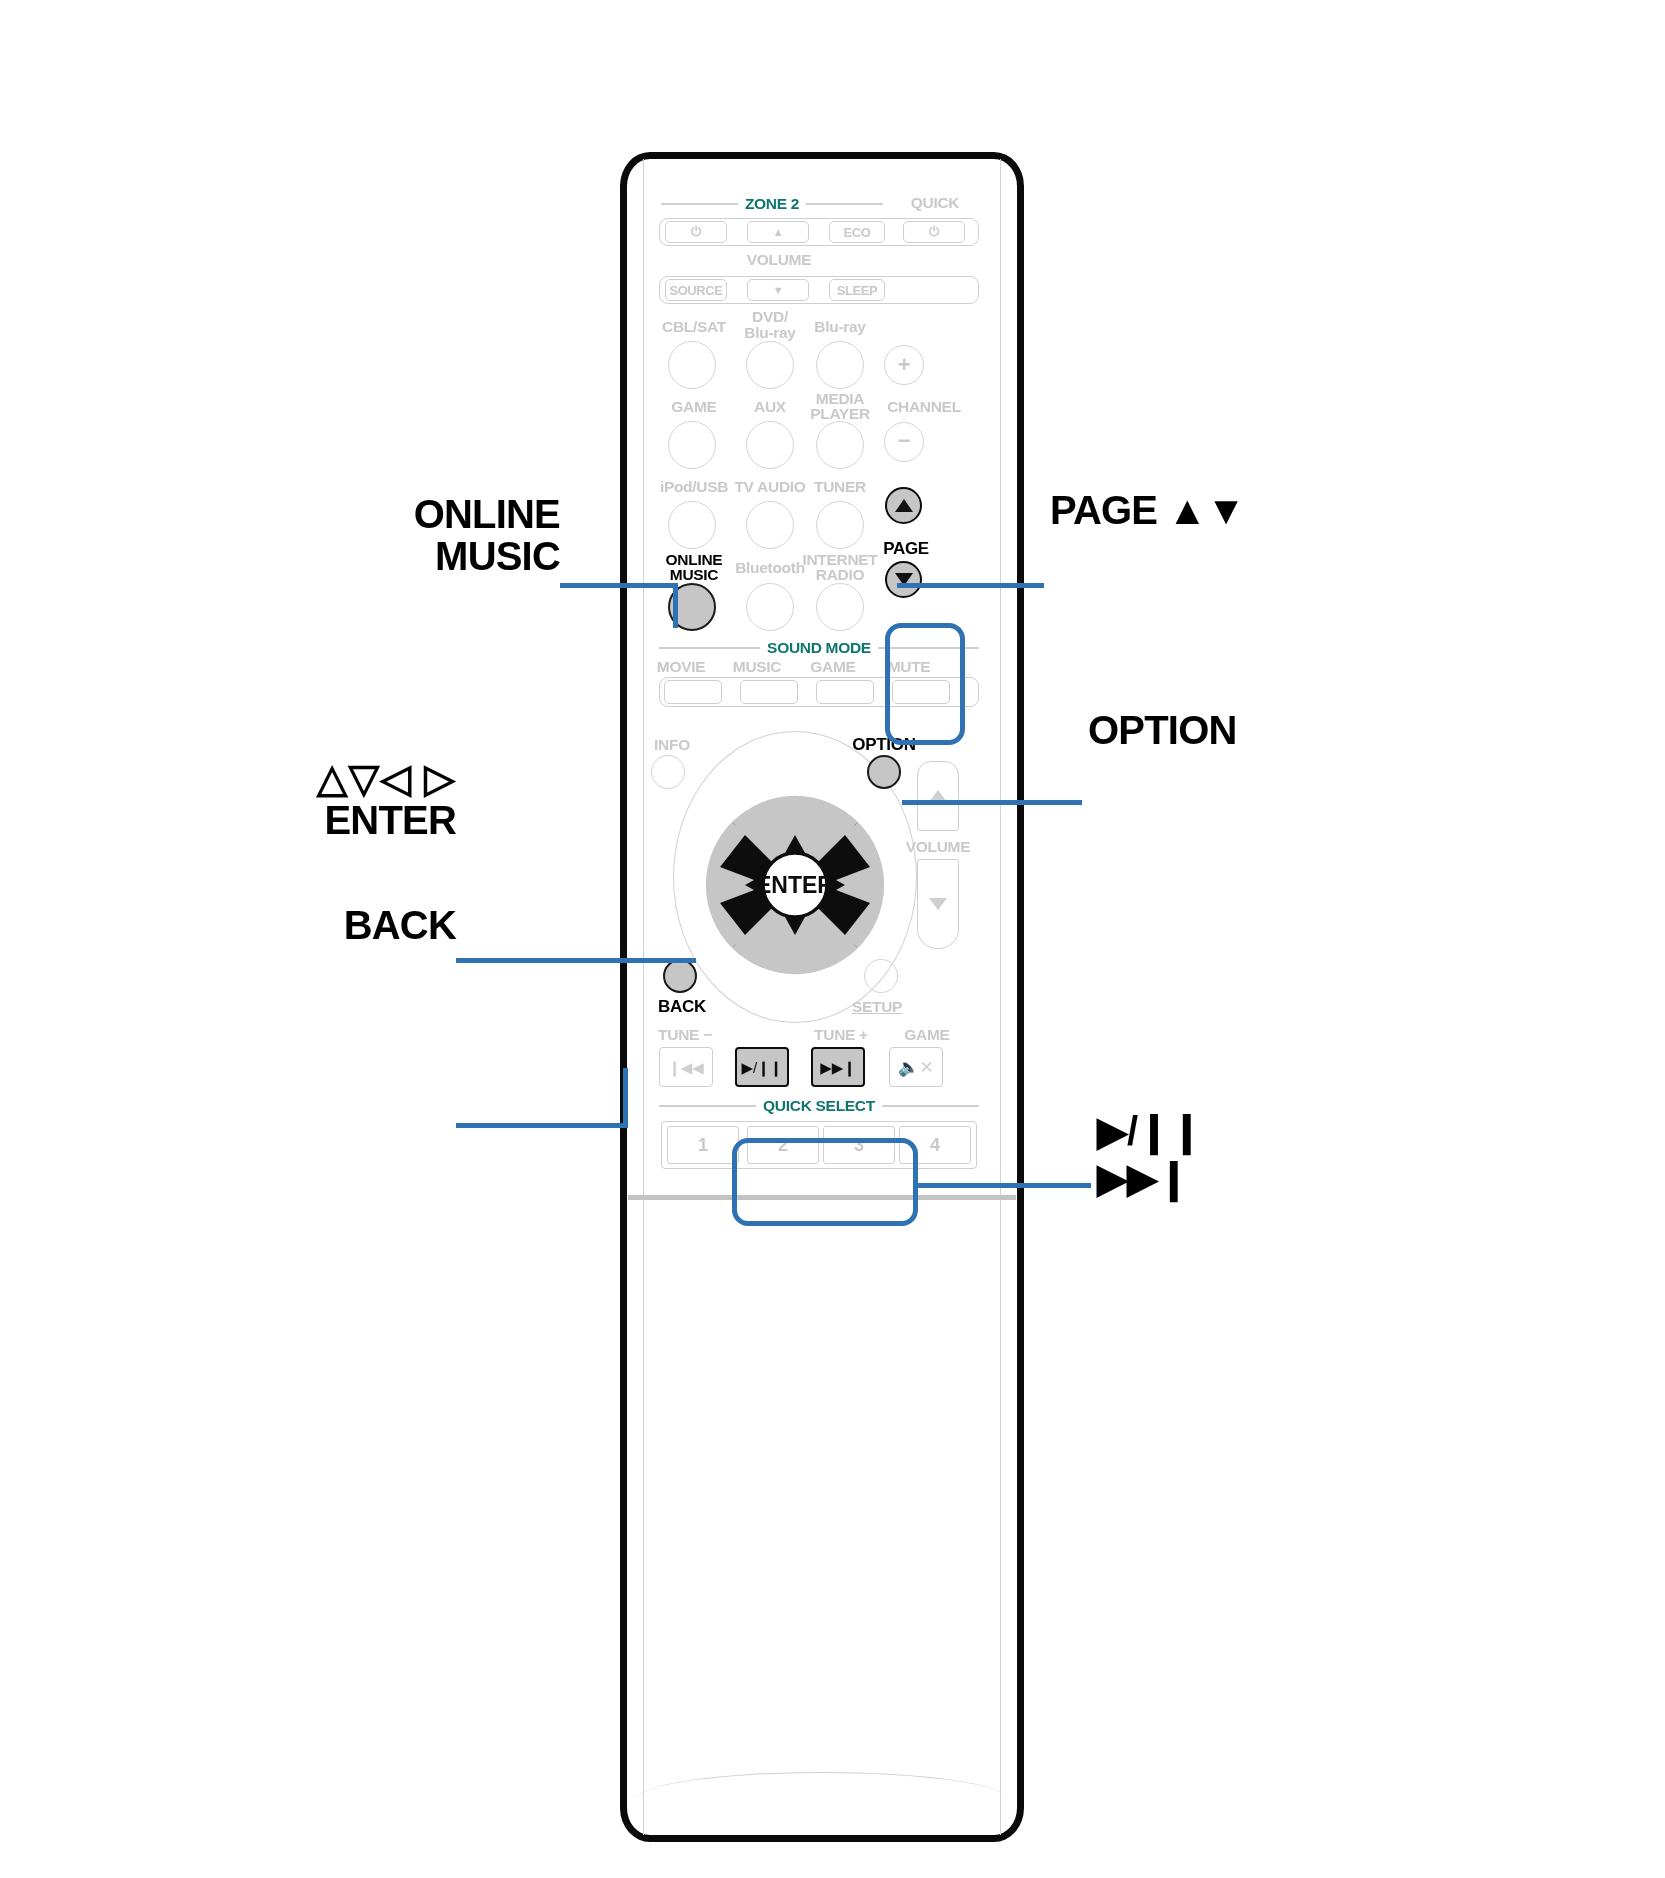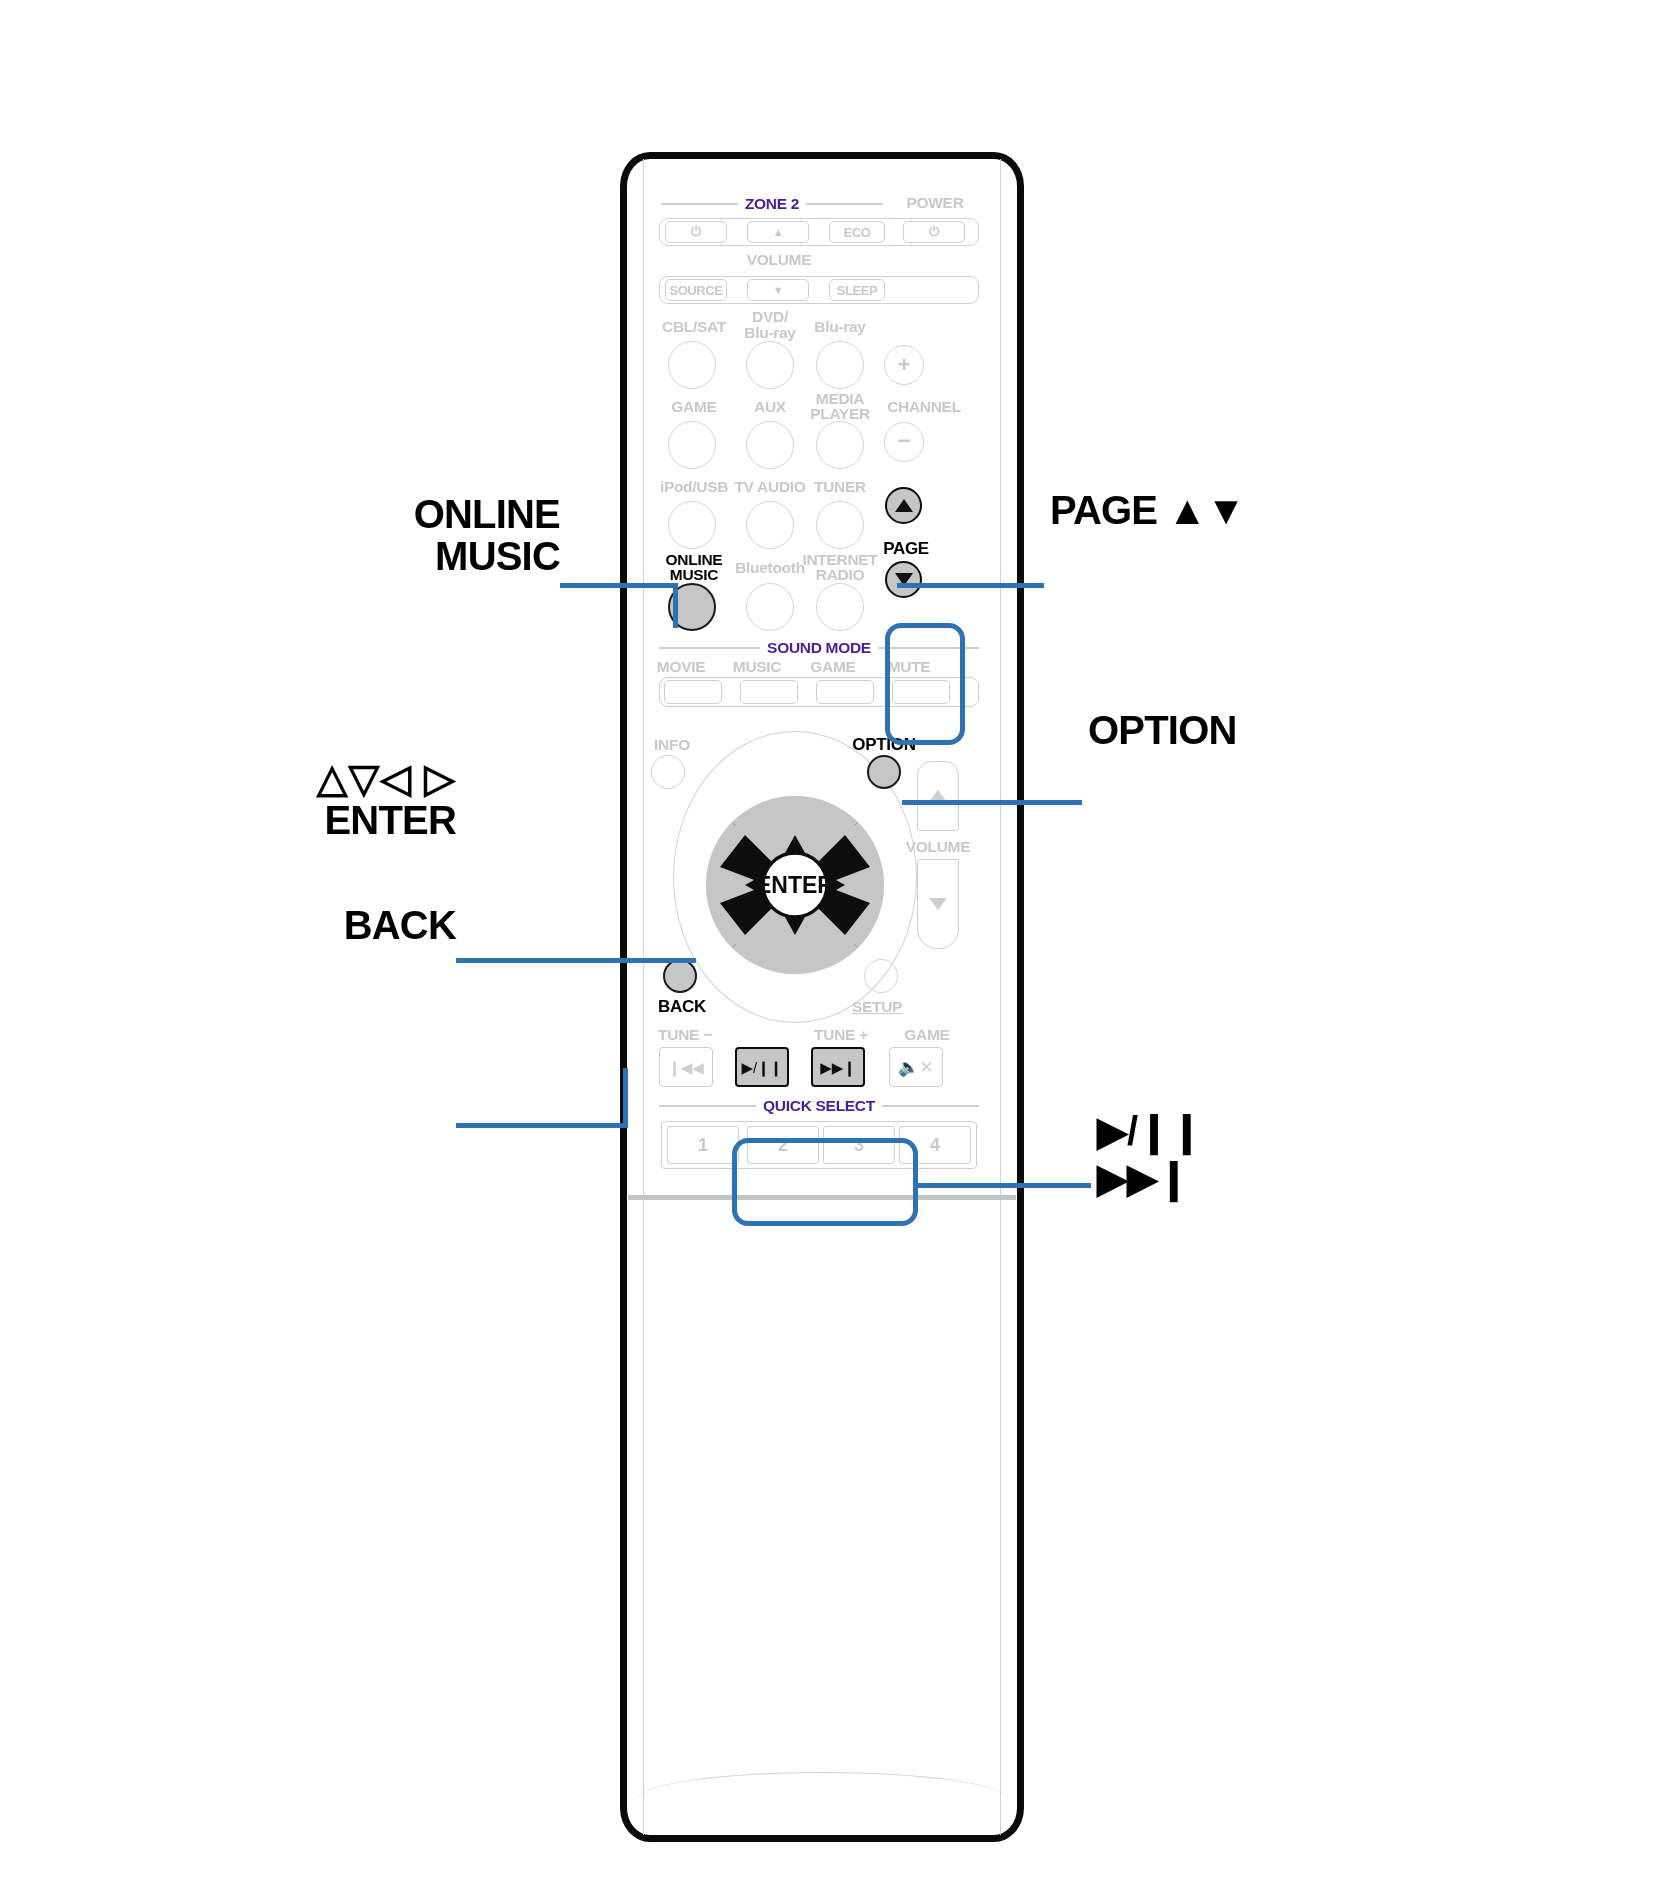--- a/index.html
+++ b/index.html
@@ -71,21 +71,21 @@
     display: flex;
     align-items: center;
     gap: 7px;
   }
   .sec-rule .bar {
     flex: 1 1 auto;
     height: 2px;
     background: #cfcfcf;
   }
   .sec-rule .cap {
-    color: #4c1d95;
+    color: #0f766e;
     font-size: 15.5px;
     font-weight: 700;
     letter-spacing: -0.3px;
     white-space: nowrap;
   }
 
   
   .pill-group {
     position: absolute;
     border: 1.6px solid #cfcfcf;
@@ -257,21 +257,21 @@
 <div id="remote">
 
   <div class="remote-inner-edge left"></div>
   <div class="remote-inner-edge right"></div>
 
   <div class="sec-rule" style="left:34px; top:36px; width:222px;">
     <span class="bar"></span>
     <span class="cap">ZONE 2</span>
     <span class="bar"></span>
   </div>
-  <div class="lbl" style="left:262px; top:36px; width:92px;">POWER</div>
+  <div class="lbl" style="left:262px; top:36px; width:92px;">QUICK</div>
 
   <div class="pill-group" style="left:32px; top:59px; width:320px; height:28px;"></div>
   <div class="rect-btn" style="left:38px; top:62px; width:62px; height:22px;">⏻</div>
   <div class="rect-btn" style="left:120px; top:62px; width:62px; height:22px; font-size:11px;">▲</div>
   <div class="rect-btn" style="left:202px; top:62px; width:56px; height:22px;">ECO</div>
   <div class="rect-btn" style="left:276px; top:62px; width:62px; height:22px;">⏻</div>
 
   <div class="lbl" style="left:112px; top:93px; width:80px;">VOLUME</div>
 
   <div class="pill-group" style="left:32px; top:117px; width:320px; height:28px;"></div>

